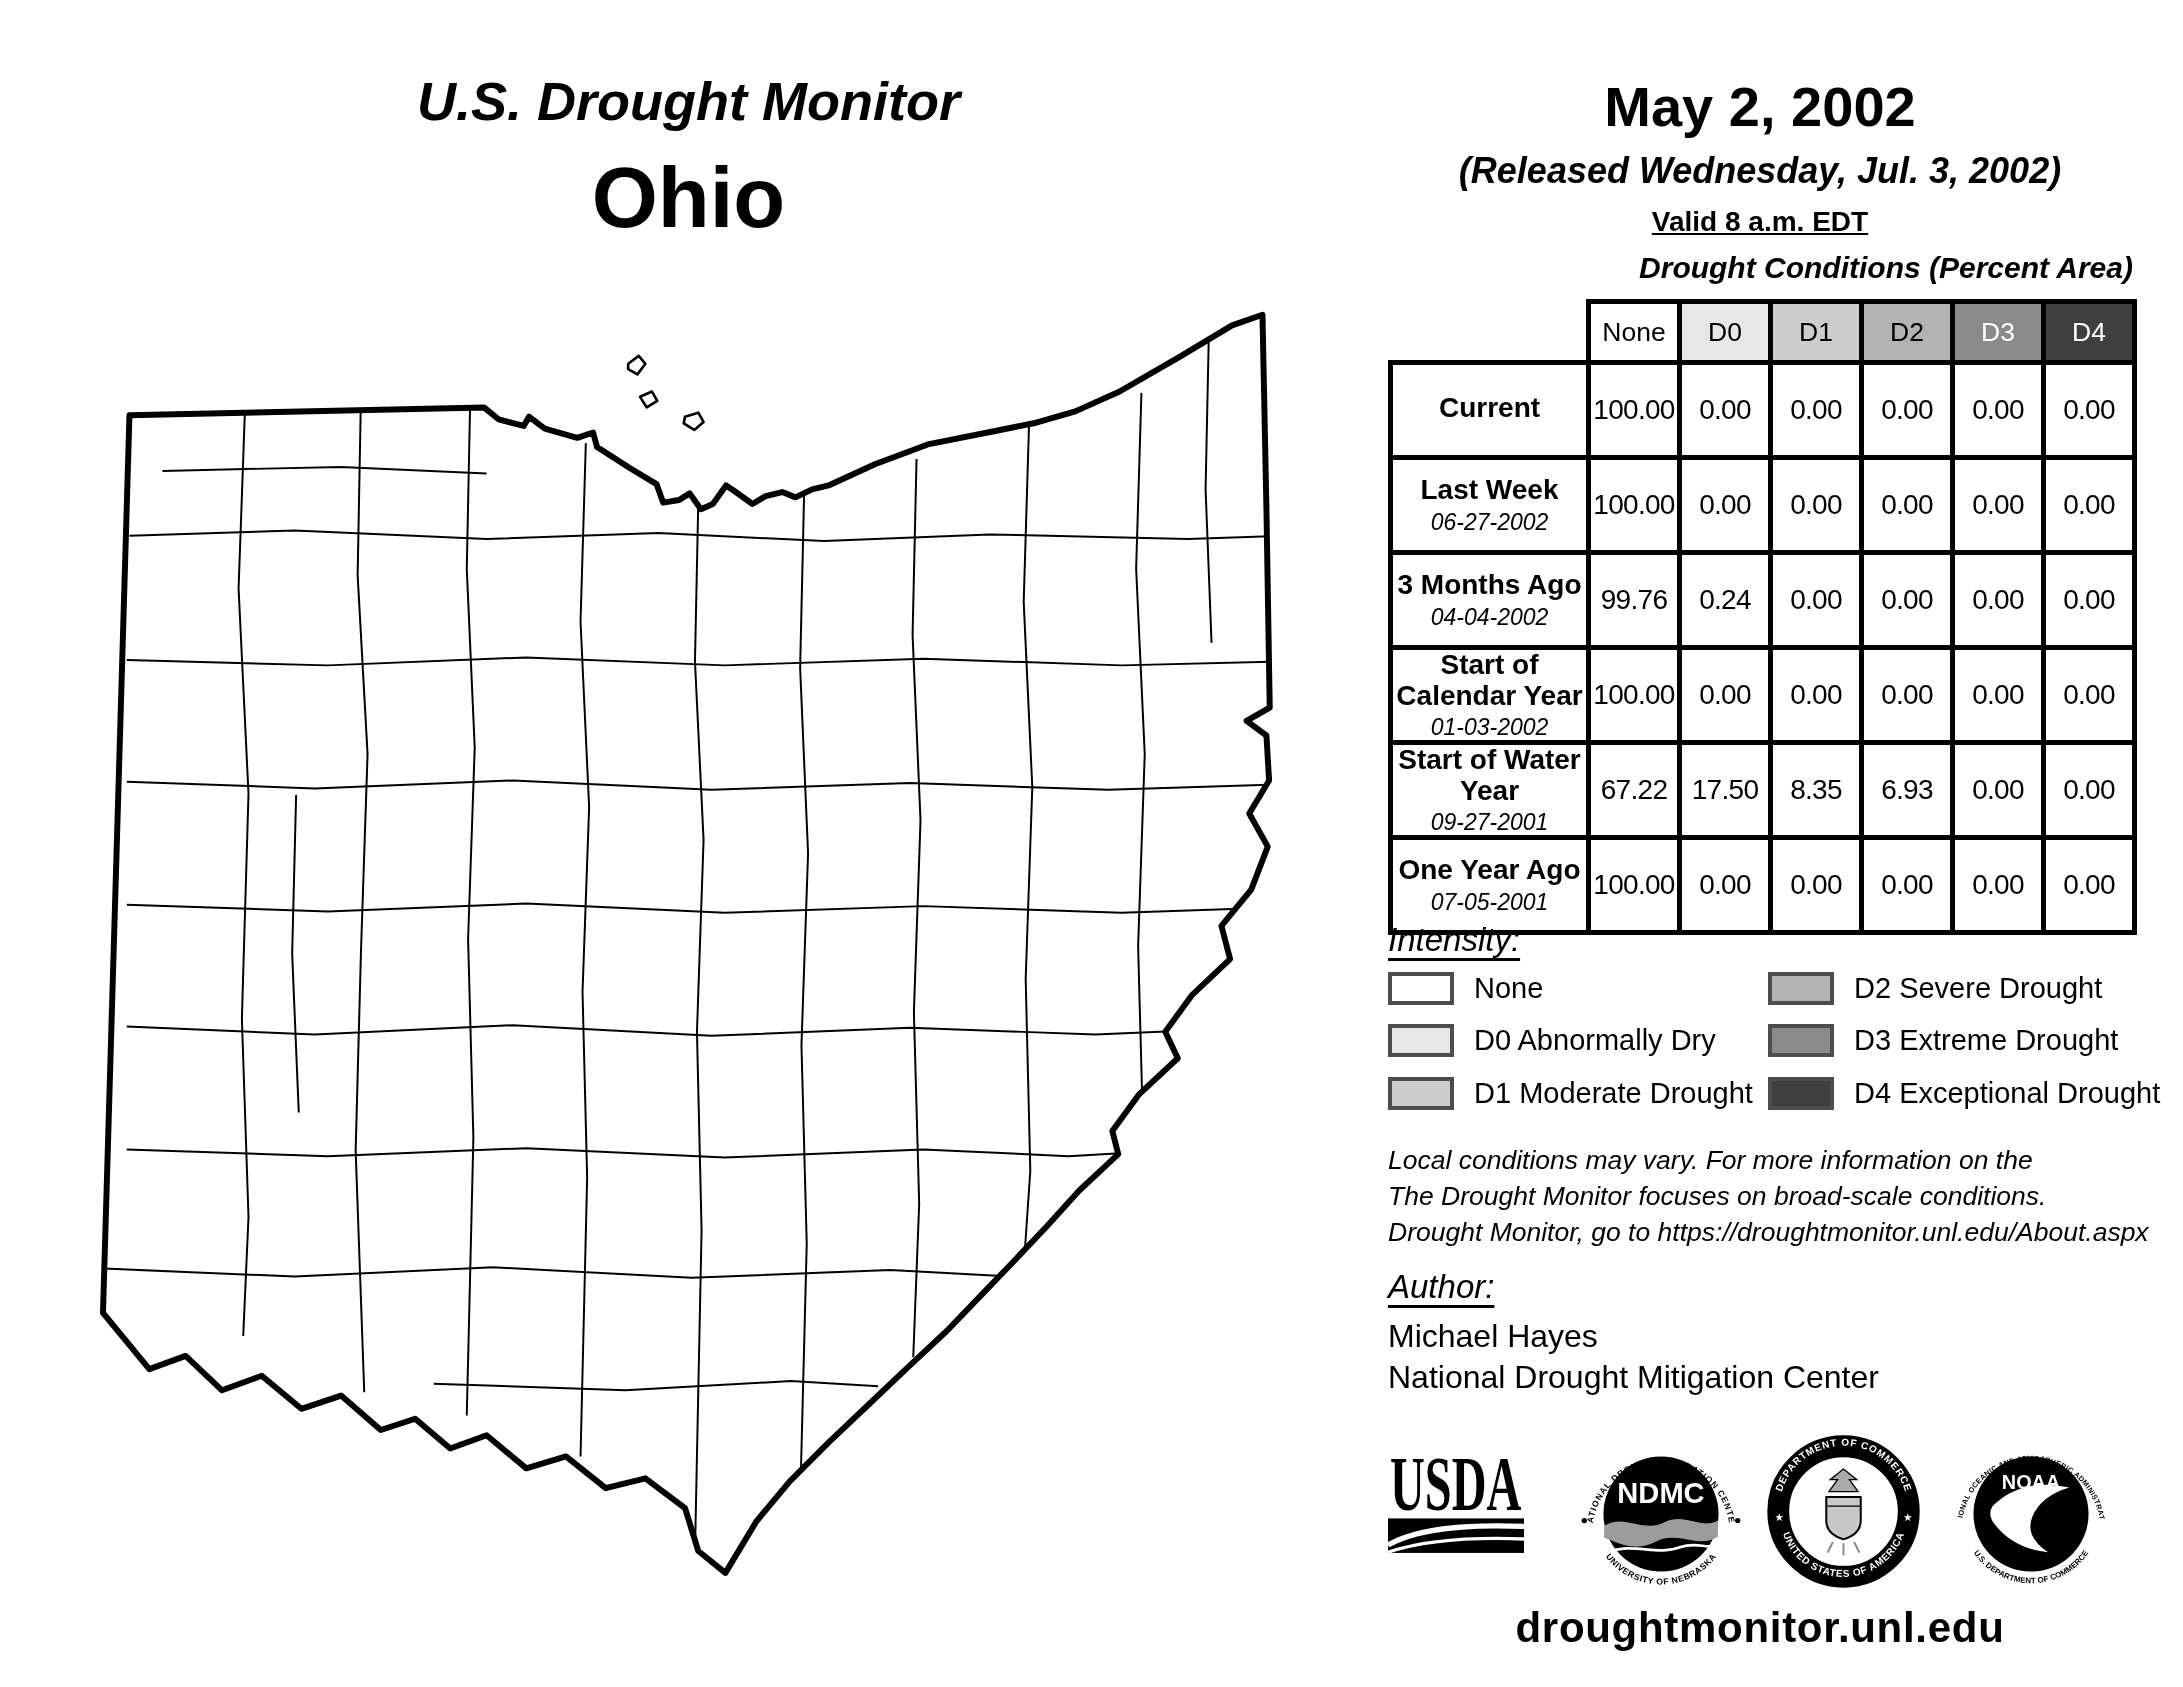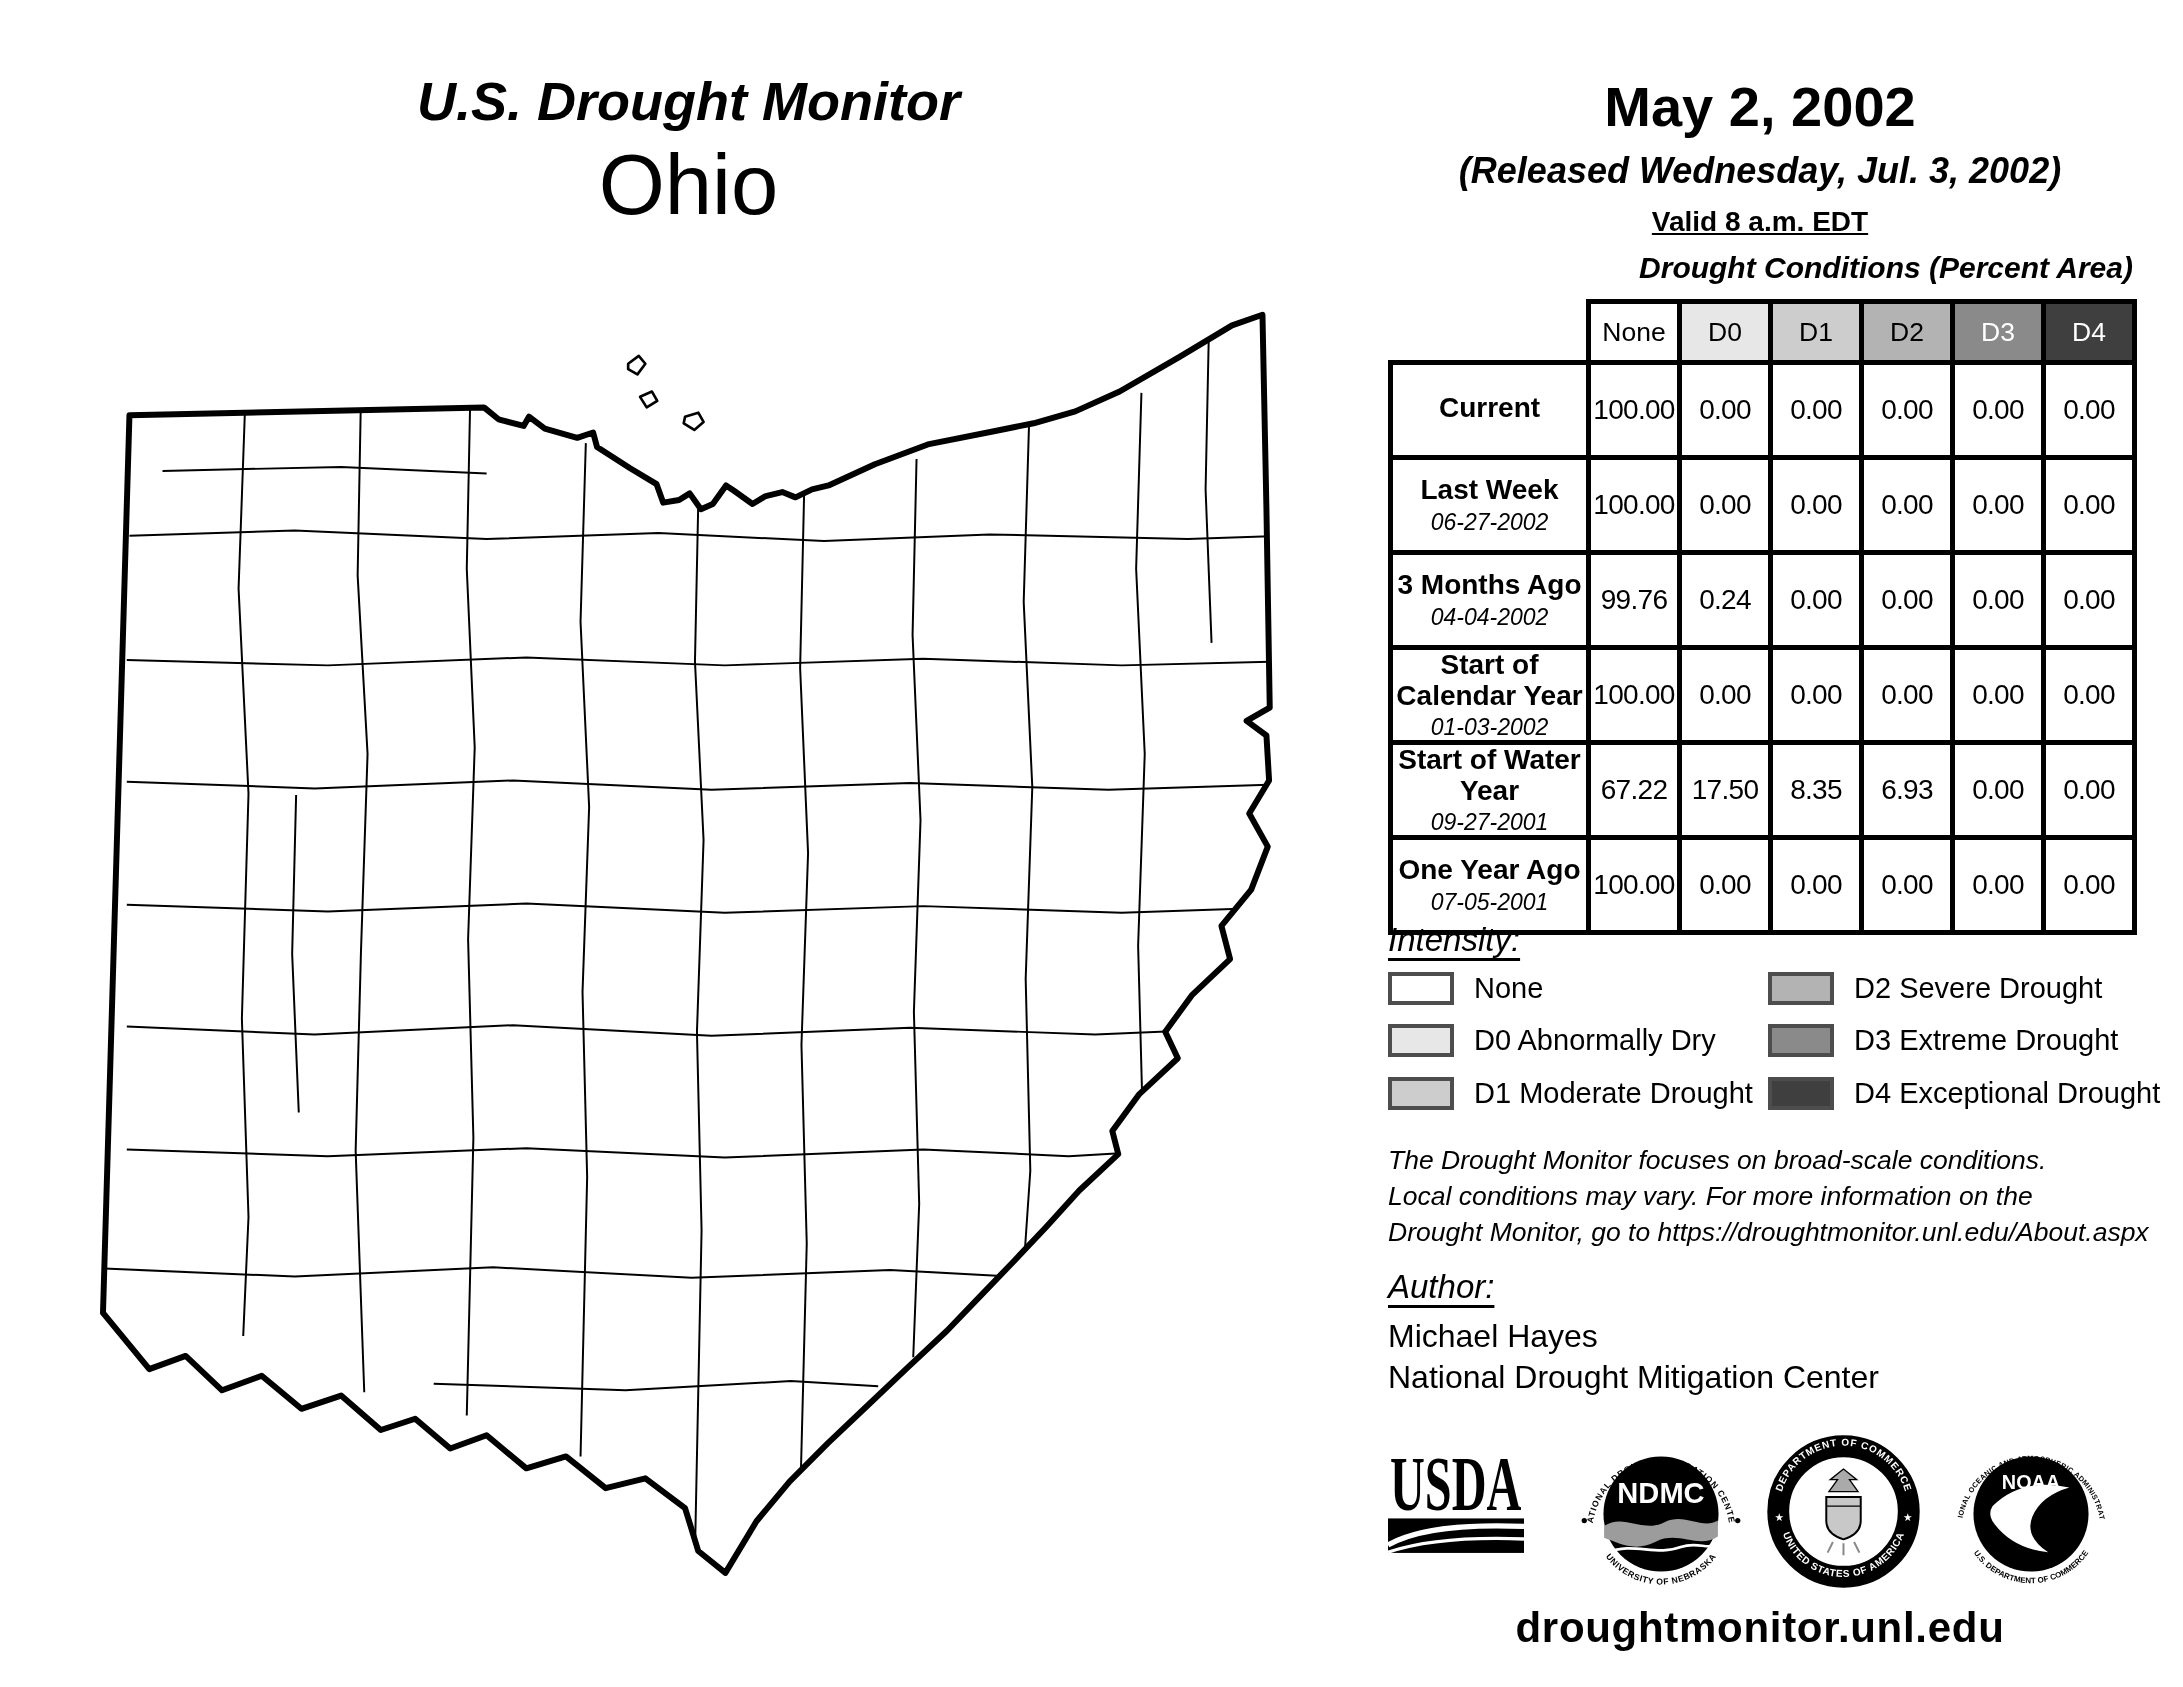--- a/index.html
+++ b/index.html
@@ -3,21 +3,21 @@
 <meta charset="utf-8">
 <style>
   html,body{margin:0;padding:0;background:#fff;}
   body{font-family:"Liberation Sans",sans-serif;color:#000;}
   #canvas{position:relative;width:2183px;height:1687px;background:#fff;overflow:hidden;}
   .abs{position:absolute;}
 
   
   .title-block{left:159px;top:70px;width:1059px;text-align:center;}
   .main-title{font-size:54px;font-weight:700;font-style:italic;}
-  .state-title{font-size:85px;font-weight:400;margin-top:4px;}
+  .state-title{font-size:85px;font-weight:700;margin-top:17px;}
 
   
   .date-block{left:1396px;top:74px;width:728px;text-align:center;}
   .rep-date{font-size:56px;font-weight:700;}
   .released{font-size:36px;font-weight:700;font-style:italic;margin-top:10.6px;}
   .validt{font-size:28px;font-weight:700;margin-top:14px;text-decoration:underline;}
 
   .tbl-title{left:1555px;top:251px;width:662px;text-align:center;font-size:30px;font-weight:700;font-style:italic;}
 
   table.dm{position:absolute;left:1388px;top:299px;border-collapse:collapse;table-layout:fixed;}
@@ -224,22 +224,22 @@
       <span class="swatch" style="background: rgb(138, 138, 138);"></span>
       <span class="llabel">D3 Extreme Drought</span>
     </div>
     <div class="litem">
       <span class="swatch" style="background: rgb(63, 63, 63);"></span>
       <span class="llabel">D4 Exceptional Drought</span>
     </div>
   </div>
 
   <div class="abs disclaimer">
+    <div>Local conditions may vary. For more information on the</div>
     <div>The Drought Monitor focuses on broad-scale conditions.</div>
-    <div>Local conditions may vary. For more information on the</div>
     <div>Drought Monitor, go to https://droughtmonitor.unl.edu/About.aspx</div>
   </div>
 
   <div class="abs author-h">Author:</div>
   <div class="abs author-n">Michael Hayes</div>
   <div class="abs author-o">National Drought Mitigation Center</div>
 
   <svg class="abs" style="left:1388px;top:1452px;" width="136" height="103" viewBox="0 0 205 155">
     <text x="102" y="88" class="serif" font-size="118" font-weight="bold" text-anchor="middle" textLength="198" lengthAdjust="spacingAndGlyphs">USDA</text>
     <rect x="0" y="100" width="205" height="52" fill="#000"></rect>

